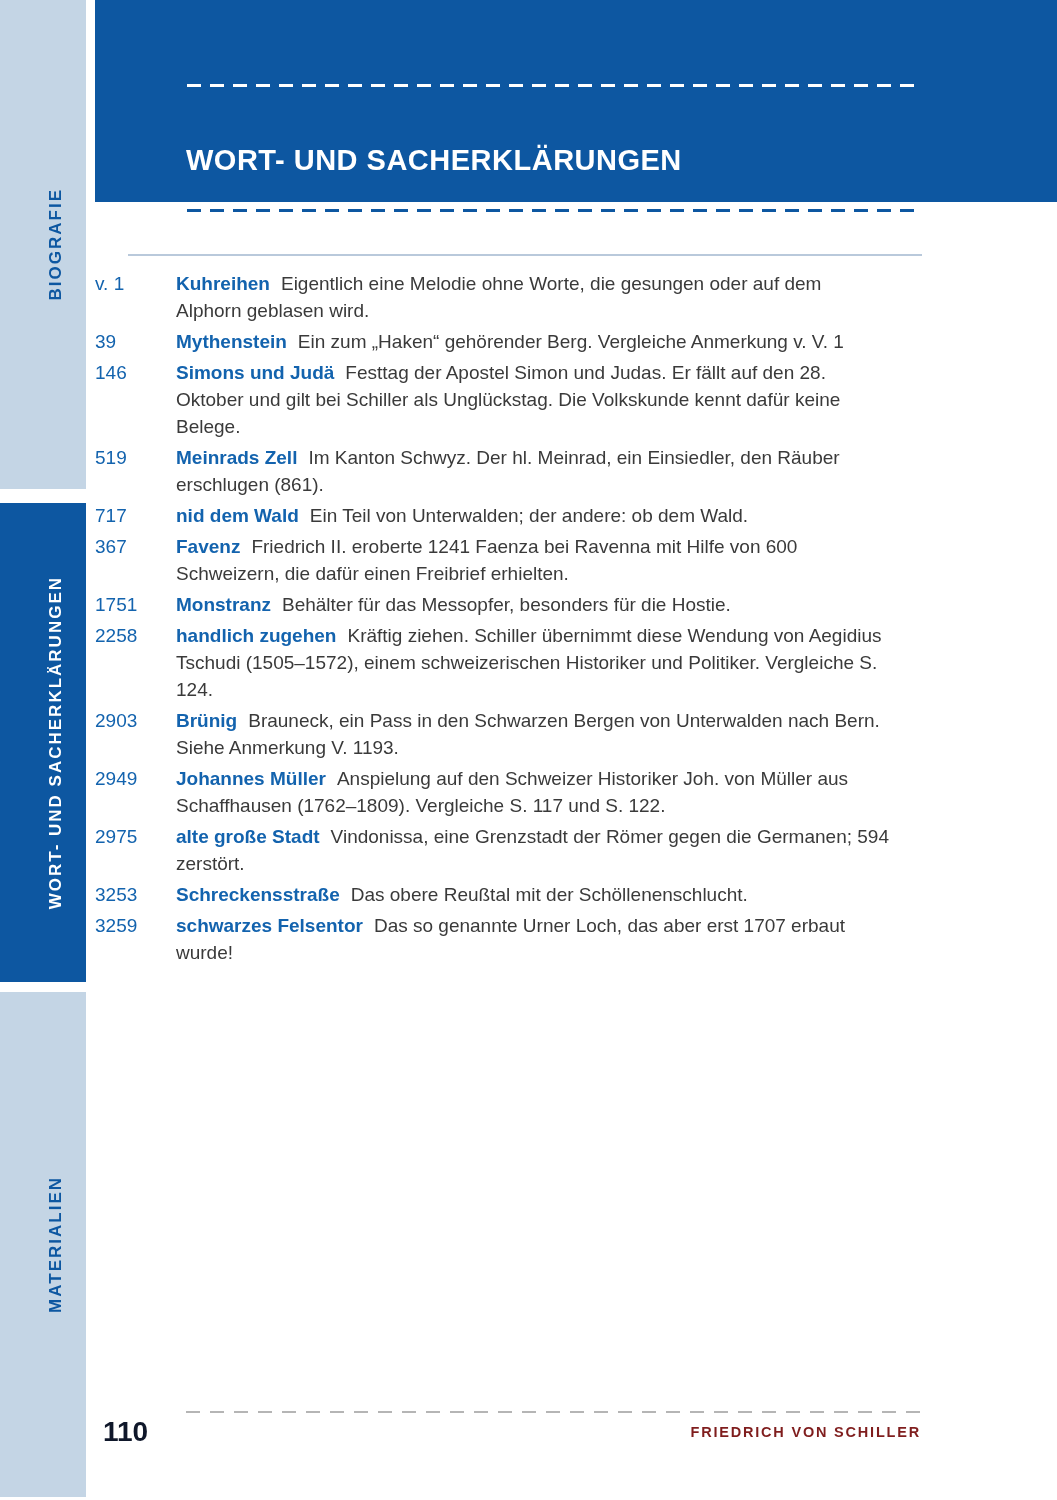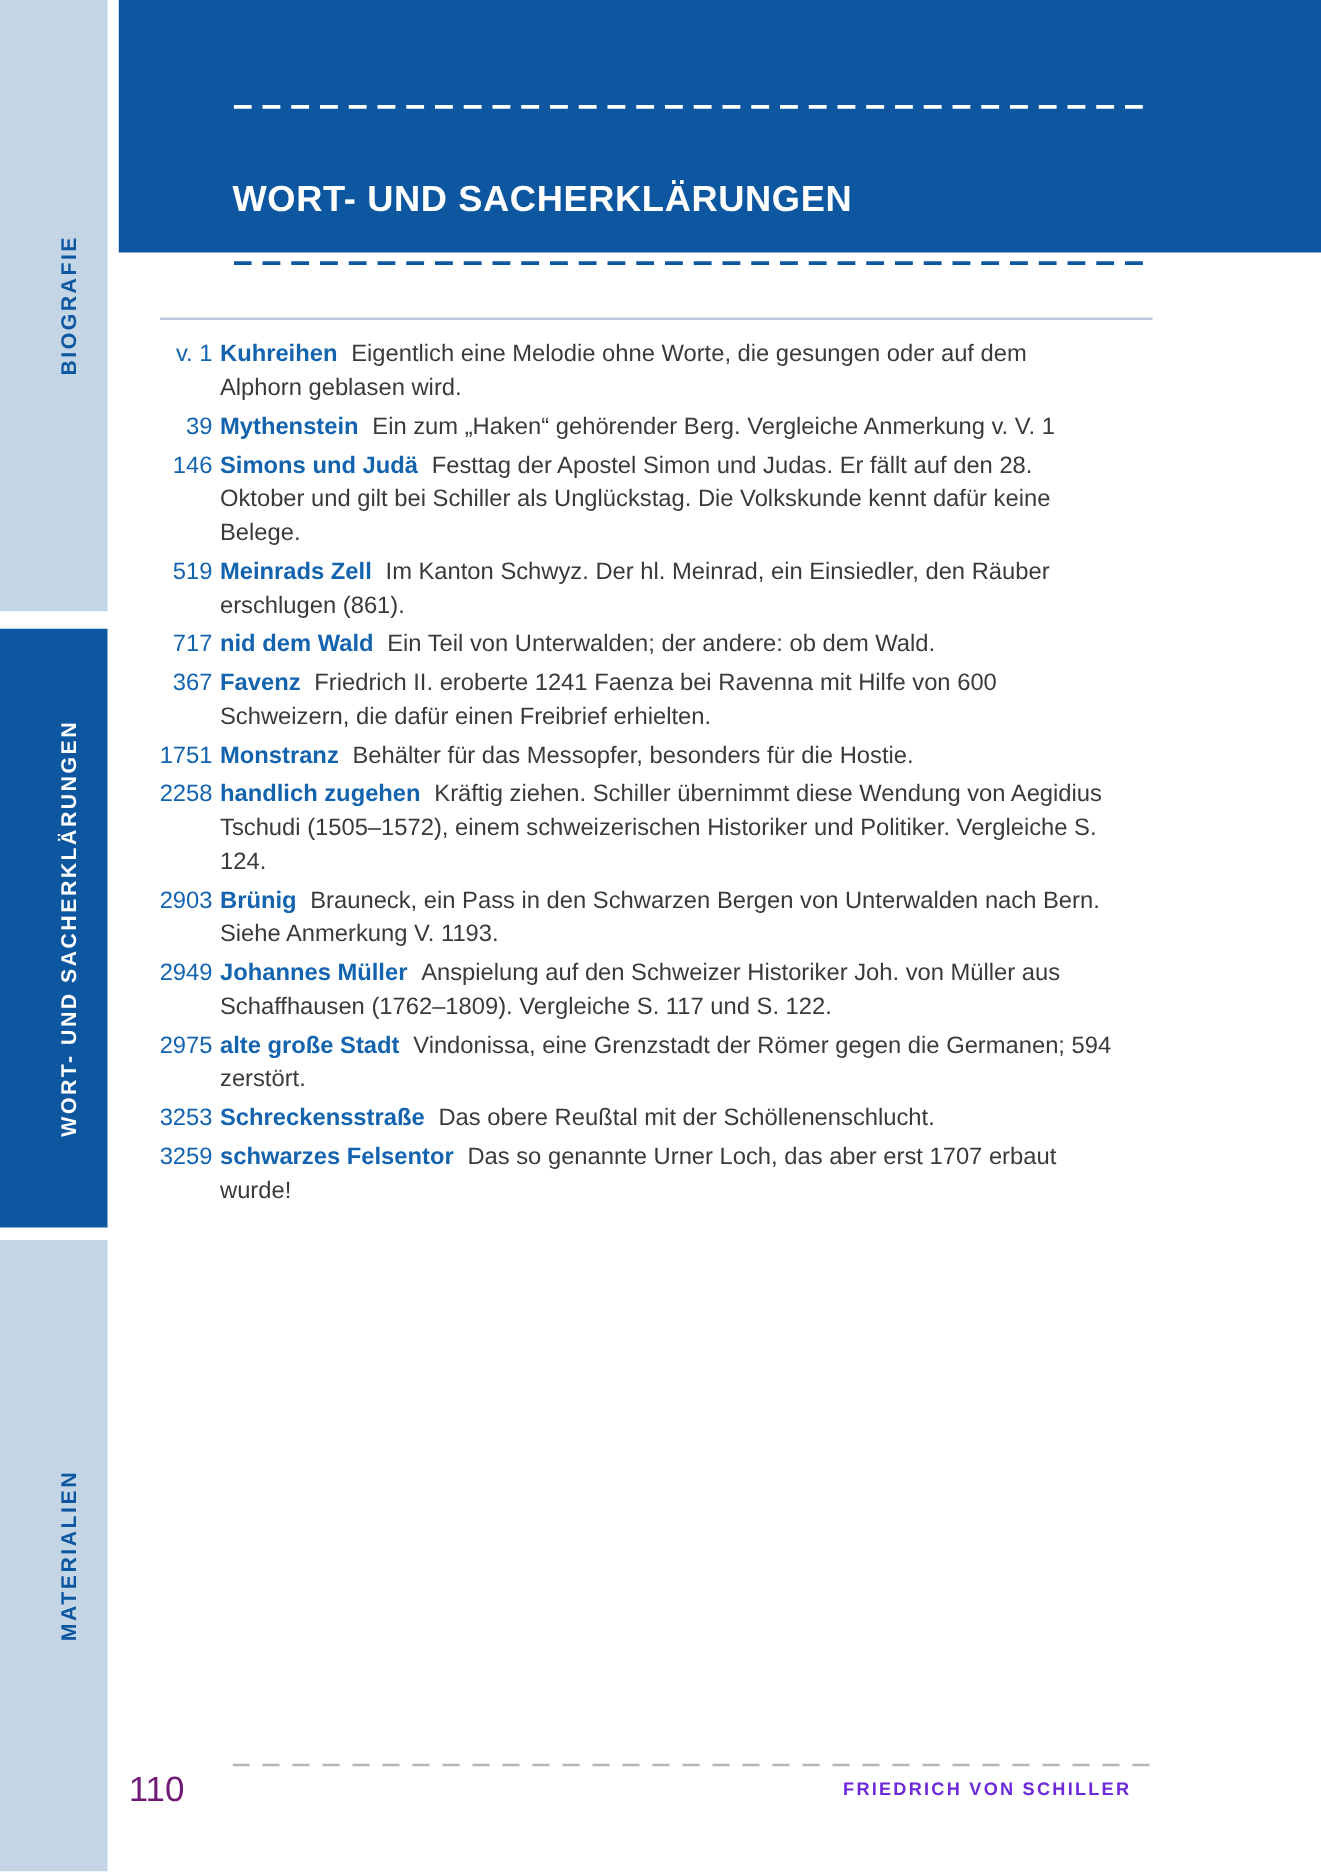--- a/index.html
+++ b/index.html
@@ -89,56 +89,55 @@
   }
   .entry {
     display: flex;
     margin-bottom: 4px;
     font-size: 19px;
     line-height: 27px;
   }
   .verse {
     width: 75px;
     flex: 0 0 75px;
-    text-align: right;
     color: #1363ae;
   }
   .expl {
     margin-left: 6px;
     width: 715px;
     color: #3a3a3a;
   }
   .term {
     color: #1363ae;
     font-weight: bold;
     margin-right: 11px;
   }
 
   
   .pagenum {
     position: absolute;
     left: 103px;
     top: 1416px;
     font-size: 28px;
-    font-weight: normal;
-    color: #701a75;
+    font-weight: bold;
+    color: #0f172a;
   }
   .dash-gray {
     left: 186px; top: 1411px; width: 736px; height: 2px;
     background-image: linear-gradient(to right, #b5b5b5 0 14px, rgba(0,0,0,0) 14px 24px);
     background-size: 24px 2px;
   }
   .author {
     position: absolute;
-    right: 152px;
+    right: 136px;
     top: 1424px;
     font-size: 14.5px;
     font-weight: bold;
     letter-spacing: 1.8px;
-    color: #6d28d9;
+    color: #7f1d1d;
     white-space: nowrap;
   }
 </style>
 </head>
 <body>
 
 <div class="page">
 
   <aside>
     <div class="tab light tab-biografie">

